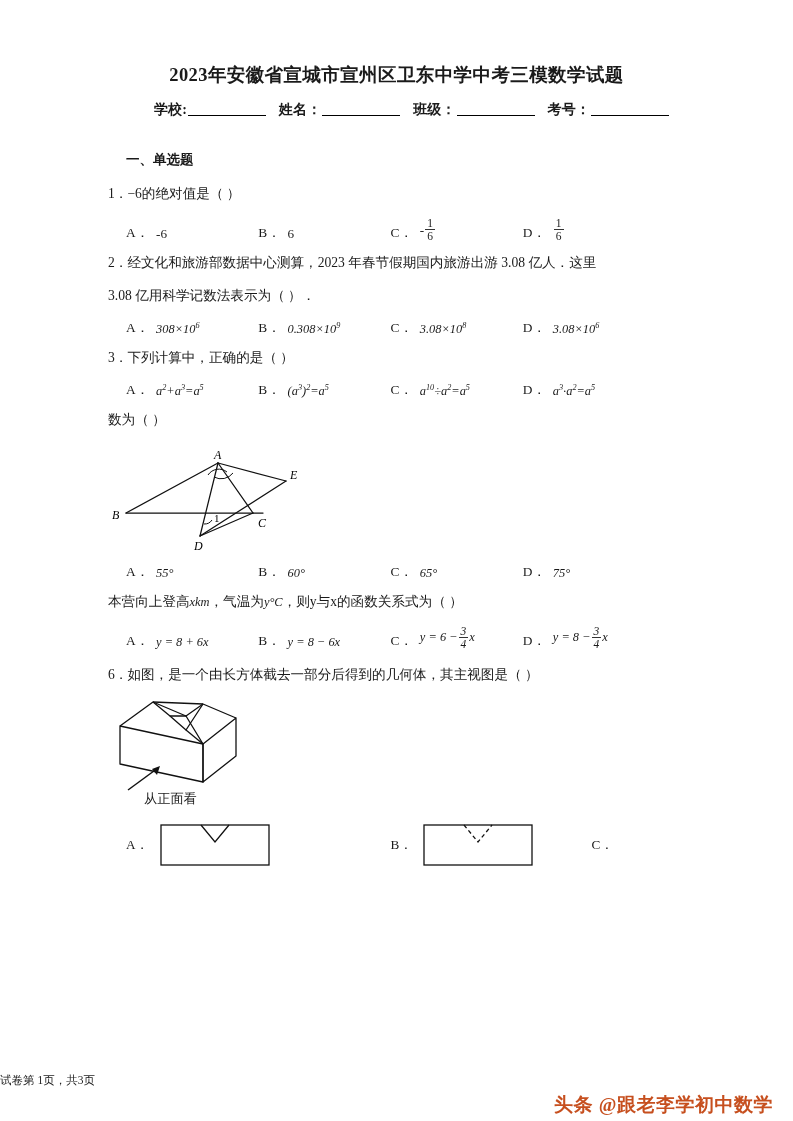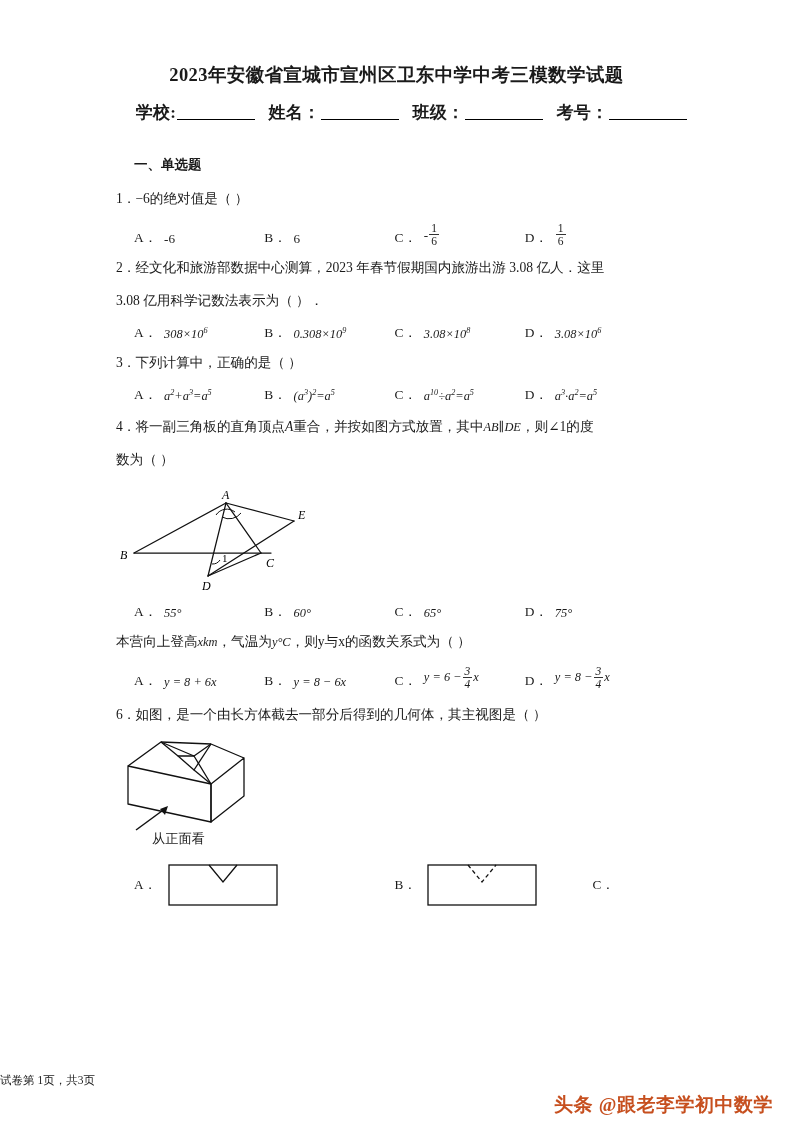--- a/index.html
+++ b/index.html
@@ -19,37 +19,37 @@
     text-align:center;
     font-size: 18.5px;
     font-weight: bold;
     letter-spacing: 0.4px;
     margin: 0;
     padding-top: 62px;
     font-family: "Liberation Serif","DejaVu Serif",serif;
   }
   .idline {
     text-align:center;
-    font-size: 17px;
+    font-size: 14px;
     font-weight: bold;
     margin-top: 14px;
     letter-spacing: 0.2px;
     margin-left: 32px;
   }
   .idline .blank {
     display:inline-block;
     border-bottom: 1.4px solid #000;
     width: 78px;
     vertical-align: -2px;
     margin: 0 2px 0 1px;
   }
   .idline .lbl { margin-left: 7px; }
 
   
-  .content { padding: 0 138px 0 76px; margin-top: 32px; margin-left: 40px; }
+  .content { padding: 0 138px 0 108px; margin-top: 32px; }
   .sec-head {
     font-size: 13.5px;
     font-weight: bold;
     margin: 0 0 10px 18px;
   }
   .q {
     font-size: 13.6px;
     line-height: 30px;
     margin: 0 0 3px 0;
     text-align: justify;
@@ -191,23 +191,20 @@
       <div class="opt">
         <span class="ol">C．</span>
         <span class="small-math">a<sup>10</sup>÷a<sup>2</sup>=a<sup>5</sup></span>
       </div>
       <div class="opt">
         <span class="ol">D．</span>
         <span class="small-math">a<sup>3</sup>·a<sup>2</sup>=a<sup>5</sup></span>
       </div>
     </div>
 
-    <div class="q" style="margin-top:8px;">
-      <span class="num">4．</span><span>将一副三角板的直角顶点</span><span class="mathi">A</span><span>重合，并按如图方式放置，其中</span><span class="mathi small-math">AB∥DE</span><span>，则∠1的度</span>
-    </div>
     <div class="q">
       <span>数为（  ）</span>
     </div>
 
     <div class="fig-geo">
       <svg width="230" height="110" viewBox="0 0 230 110">
 
         <g stroke="#111" stroke-width="1.25" fill="none" stroke-linecap="round">
           <line x1="18" y1="72" x2="110" y2="22"></line>
           <line x1="110" y1="22" x2="145" y2="72"></line>

